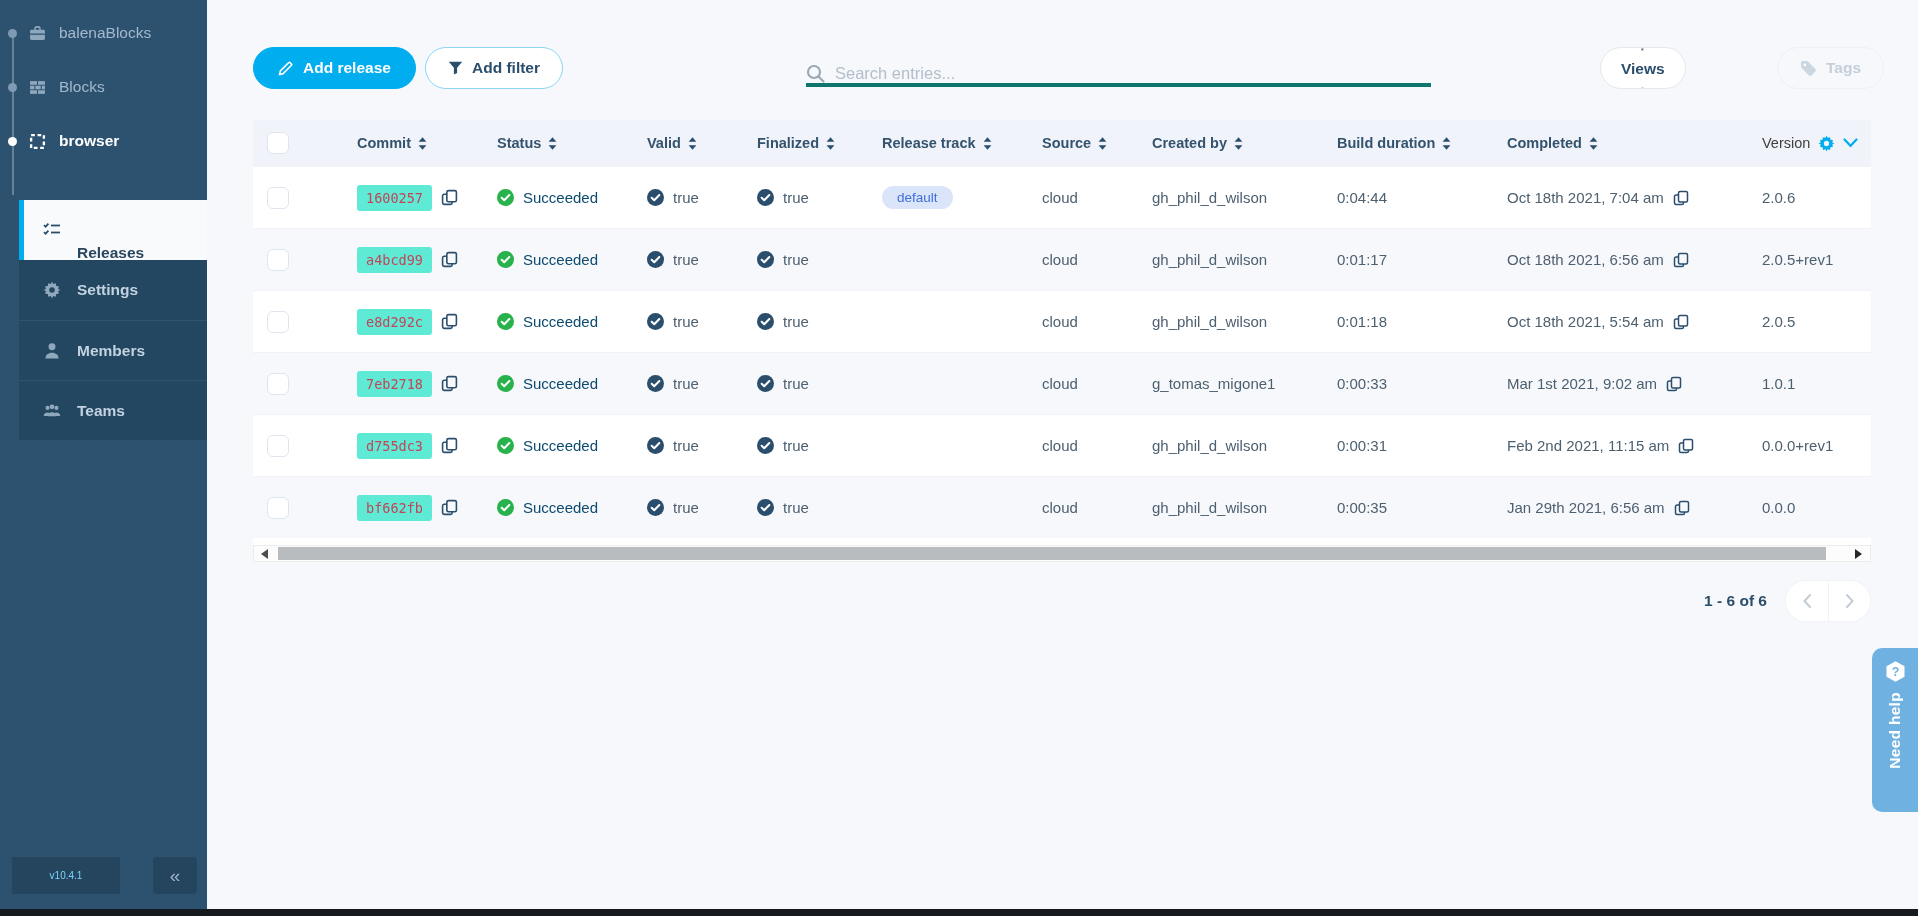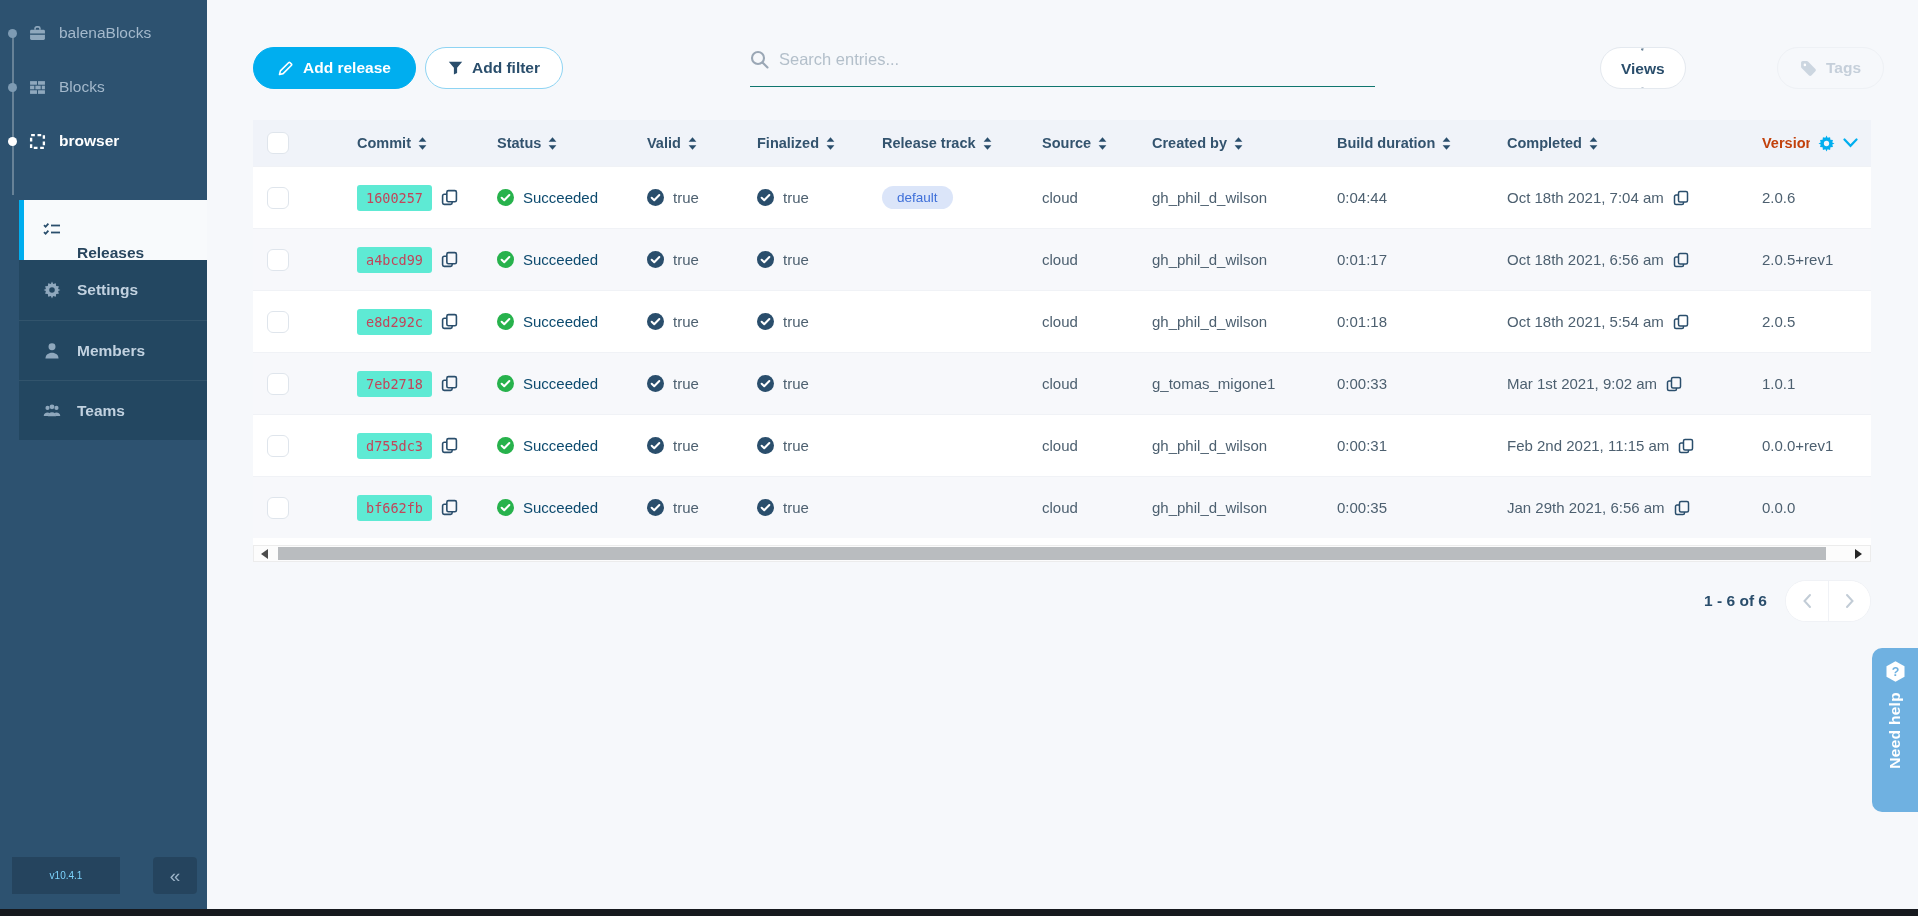--- a/index.html
+++ b/index.html
@@ -46,22 +46,22 @@
   .main { position:absolute; left:207px; top:0; width:1711px; height:916px; }
 
   .toolbar { position:absolute; left:0; top:0; width:100%; height:110px; }
   .btn-pill { display:inline-flex; align-items:center; gap:9px; height:42px;
     border-radius:21px; font-size:15.5px; font-weight:700; cursor:pointer;
     font-family:inherit; }
   .btn-add-release { position:absolute; left:46px; top:47px; padding:0 24px;
     background:#00AEEF; border:1px solid #00AEEF; color:#fff; }
   .btn-add-filter { position:absolute; left:218px; top:47px; padding:0 22px;
     background:#fff; border:1px solid #8ed4f3; color:#2a4e6c; }
-  .search-wrap { position:absolute; left:543px; top:50px; width:625px; height:37px;
-    border-bottom:1px solid #0f766e; display:flex; align-items:flex-start; gap:10px; }
+  .search-wrap { position:absolute; left:599px; top:50px; width:625px; height:37px;
+    border-bottom:4px solid #0f766e; display:flex; align-items:flex-end; gap:10px; }
   .search-wrap input { border:none; outline:none; background:transparent; flex:1;
     font-size:16.5px; color:#4d6070; font-family:inherit; }
   .search-wrap input::placeholder { color:#b3bfca; }
   .btn-views { position:absolute; left:1393px; top:47px; padding:0 20px;
     background:#fff; border:1px solid #e4e9ef; color:#2a4e6c;flex-direction:column; }
   .btn-tags { position:absolute; left:1570px; top:47px; padding:0 22px;
     background:transparent; border:1px solid #eef1f5; color:#c5cfda; cursor:default; }
 
   
   .table { position:absolute; left:46px; top:120px; width:1618px; background:#fff; }
@@ -80,21 +80,21 @@
   .checkbox { width:22px; height:22px; border:1.5px solid #dfe5ec; border-radius:6px;
     background:#fff; margin-left:14px; cursor:pointer; flex:0 0 auto; }
   .hash { font-family:"DejaVu Sans Mono","Liberation Mono",monospace; font-size:13.5px;
     color:#c2455a; background:#5eead4; padding:5px 9px; border-radius:3px; }
   .copy-ico { flex:0 0 auto; cursor:pointer; }
   .status-txt { color:#0c4a6e; }
   .badge-track { background:#dbe5f9; color:#3e6fd9; font-size:13.5px;
     padding:4px 15px; border-radius:13px; }
   .ver-label { max-width:48px; overflow:hidden; }
   .th-version { display:flex; align-items:center; gap:8px; padding-left:16px;
-    font-size:14.5px; font-weight:700; color:#c2410c; }
+    font-size:14.5px; font-weight:400; color:#404040; }
   .gear-btn,.chev-btn { cursor:pointer; display:flex; }
 
   
   .hscroll { position:relative; height:17px; margin-top:7px; background:#fcfcfc;
     border:1px solid #ececec; }
   .sb-thumb { position:absolute; left:24px; right:44px; top:1px; bottom:1px;
     background:#b9bcbf; cursor:grab; }
   .sb-left { position:absolute; left:7px; top:3px; width:0; height:0;
     border-top:5px solid transparent; border-bottom:5px solid transparent;
     border-right:7px solid #4c4c4c; cursor:pointer; }

